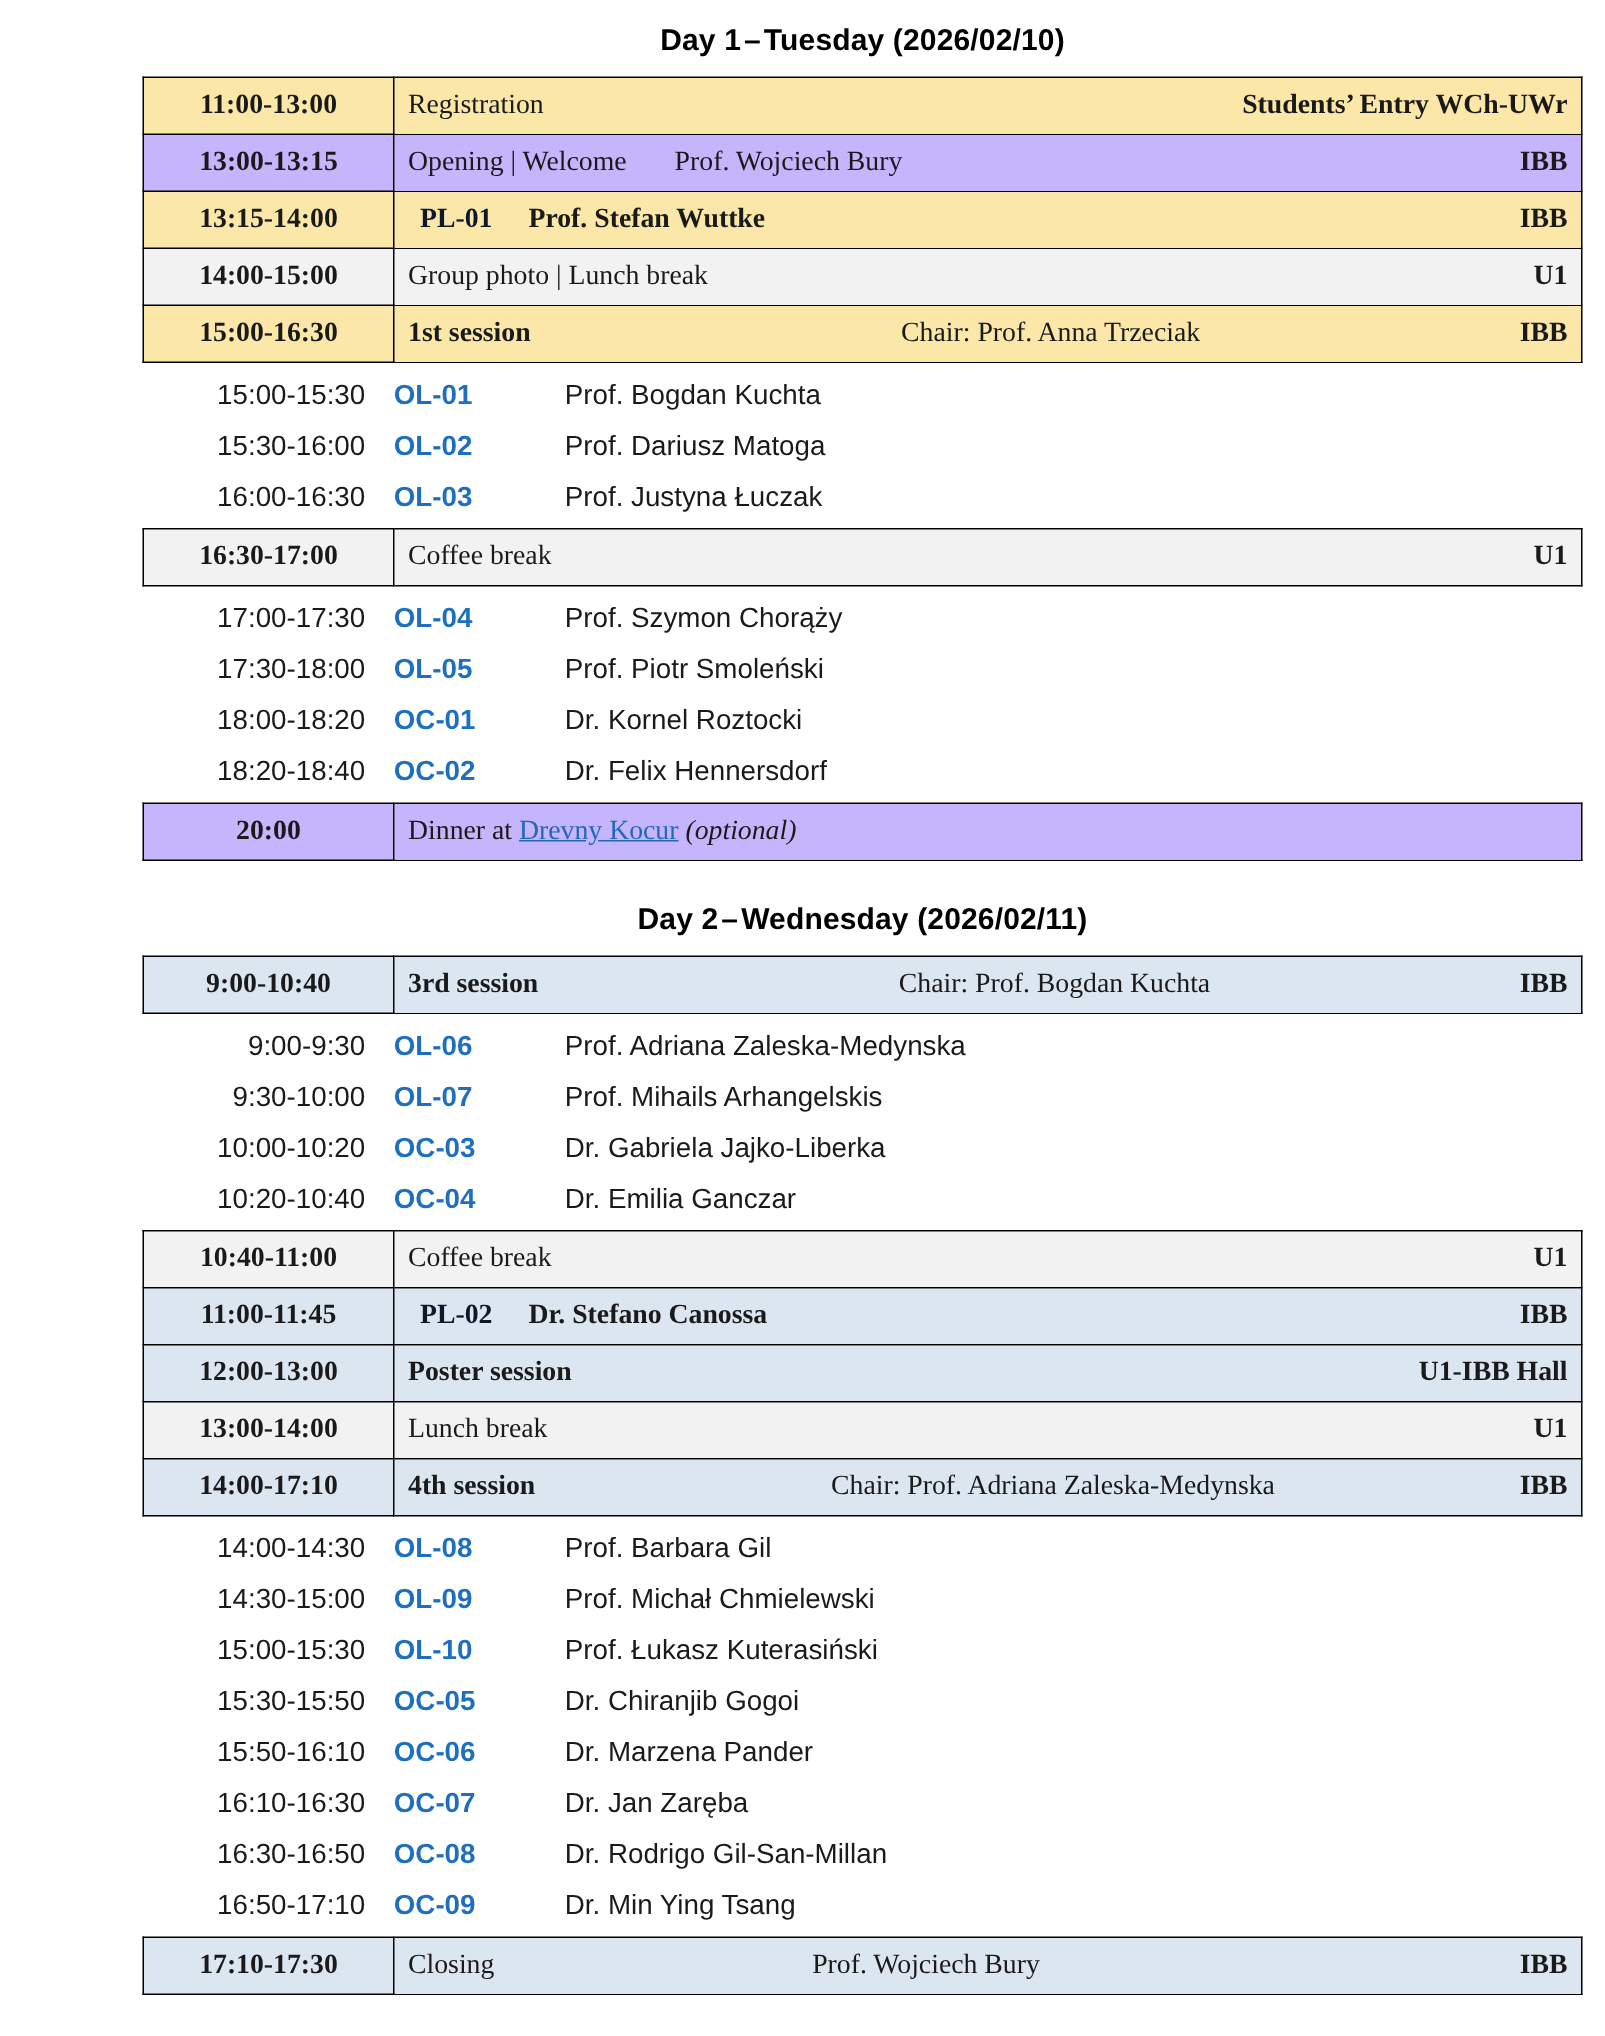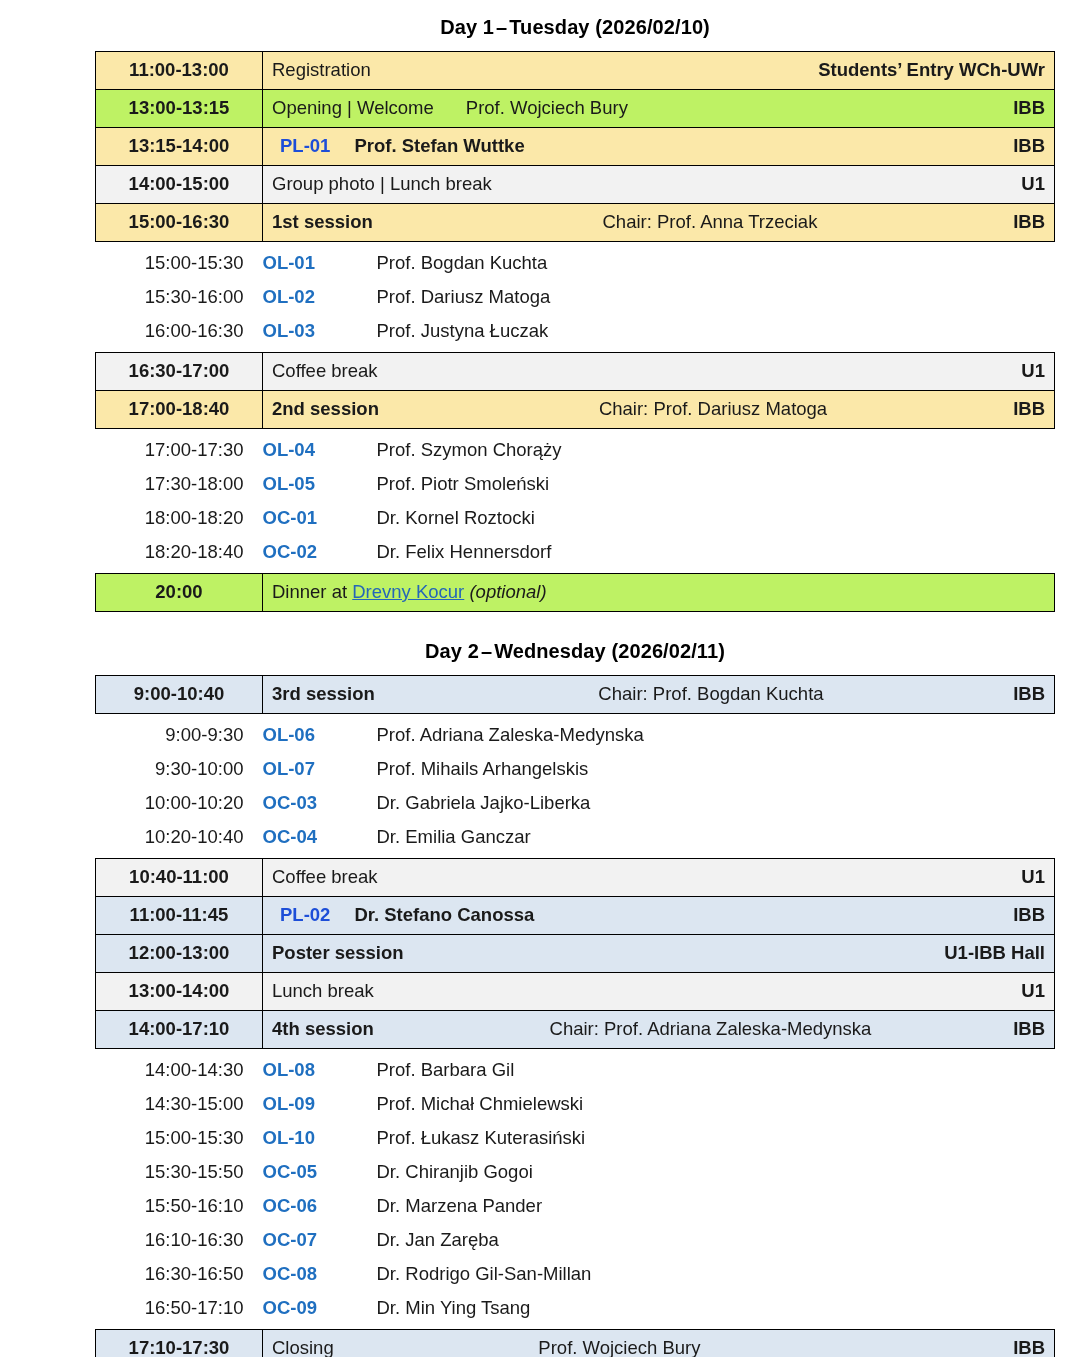--- a/index.html
+++ b/index.html
@@ -45,20 +45,21 @@
     padding: 0;
     vertical-align: middle;
     font-size: 18.5px;
     line-height: 1.1;
     height: 30px;
   }
 
   
   tr.boxed > td {
     border: 1.6px solid #000000;
+    font-family: Liberation Serif, serif;
   }
   tr.boxed > td.time {
     text-align: center;
     font-weight: bold;
     padding: 3px 0 4px 0;
   }
   tr.boxed > td.main {
     padding: 3px 9px 4px 9px;
     position: relative;
   }
@@ -108,40 +109,40 @@
   .t-code {
     width: 84px;
     color: #1F6FC0;
     font-weight: bold;
     white-space: nowrap;
   }
   .t-name { white-space: nowrap; }
 
   
   .pl-code {
-    color: #1d4ed8;
+    color: #0f172a;
     font-weight: bold;
     padding-left: 8px;
     padding-right: 24px;
     white-space: nowrap;
   }
   .pl-name { font-weight: bold; white-space: nowrap; }
 
   
   .link {
     color: #2466B8;
     text-decoration: underline;
   }
   .ital { font-style: italic; }
 
   
   .bg-yellow > td { background: #FBE8A9; }
   .bg-blue   > td { background: #DCE6F1; }
   .bg-grey   > td { background: #F2F2F2; }
-  .bg-white  > td { background: #bef264; }
+  .bg-white  > td { background: #c4b5fd; }
 
   
   .block { margin: 0; }
 </style>
 </head>
 <body>
 
 <div class="page">
 
   <div class="block">
@@ -251,30 +252,20 @@
           <td class="time">16:30-17:00</td>
           <td class="main">
             <div class="mainrow">
               <span class="m-label">Coffee break</span>
               <span class="m-spacer"></span>
               <span class="m-venue">U1</span>
             </div>
           </td>
         </tr>
 
-        <tr class="boxed bg-yellow">
-          <td class="time">17:00-18:40</td>
-          <td class="main">
-            <div class="mainrow">
-              <span class="m-label b">2nd session</span>
-              <span class="m-center">Chair: Prof. Dariusz Matoga</span>
-              <span class="m-venue">IBB</span>
-            </div>
-          </td>
-        </tr>
         <tr class="gap">
             <td colspan="2"></td>
           </tr>
         <tr class="talk">
           <td class="time">17:00-17:30</td>
           <td class="main">
             <div class="talkrow">
               <span class="t-code">OL-04</span>
               <span class="t-name">Prof. Szymon Chorąży</span>
             </div>

